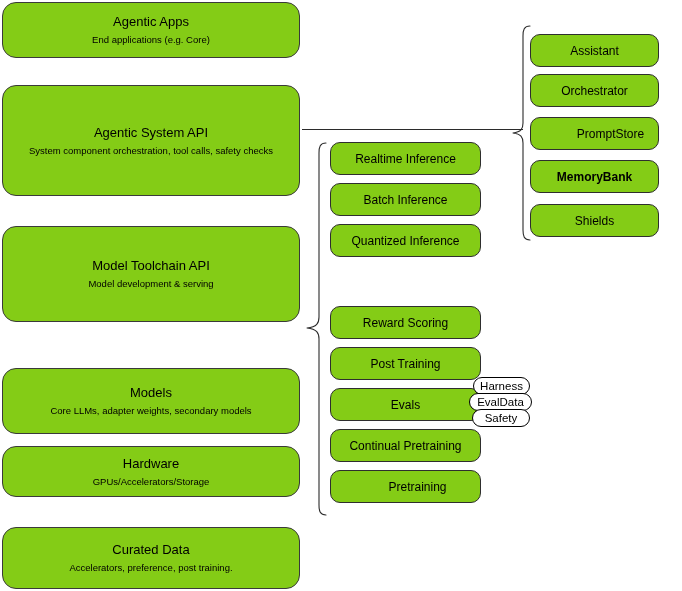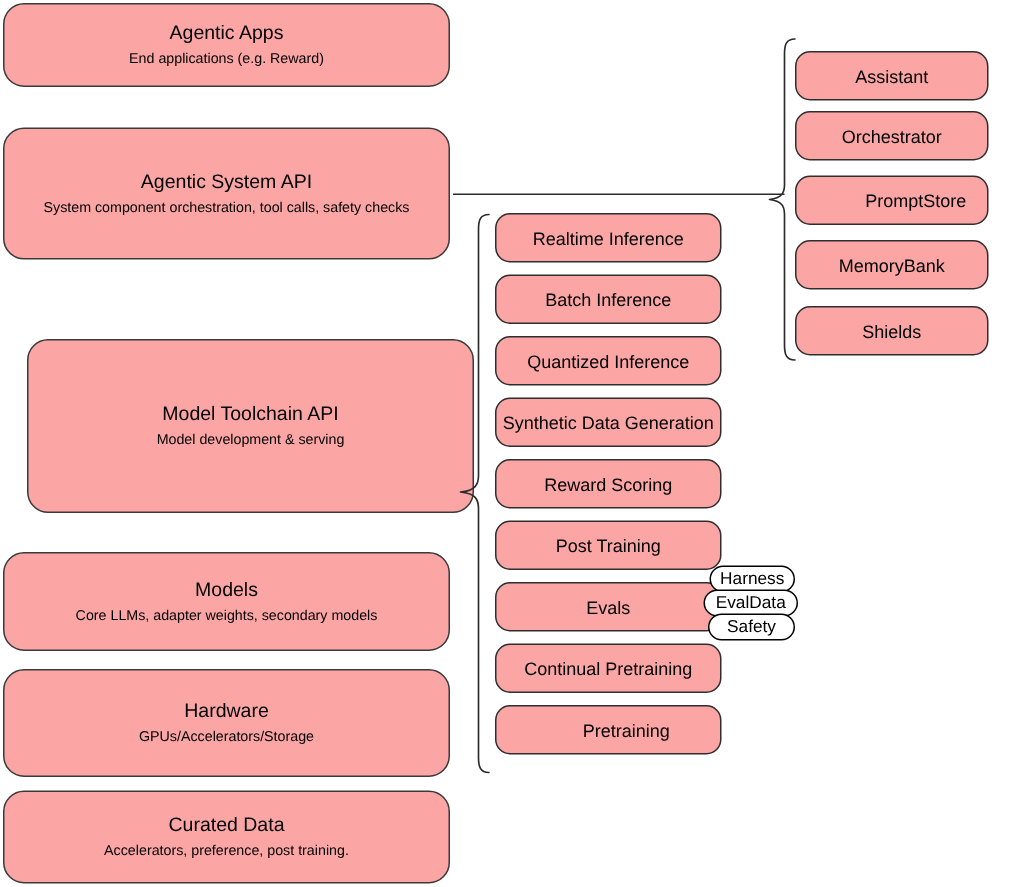--- a/index.html
+++ b/index.html
@@ -19,21 +19,21 @@
     overflow: hidden;
     background: #ffffff;
   }
 
   
   .rbox {
     position: absolute;
     box-sizing: border-box;
     border: 1px solid #3a3a3a;
     border-radius: 12px;
-    background: #fca5a5;
+    background: #84cc16;
     display: flex;
     flex-direction: column;
     align-items: center;
     justify-content: center;
     text-align: center;
   }
 
   
   .layer {
     left: 2px;
@@ -111,39 +111,39 @@
     stroke-linejoin: round;
   }
 </style>
 </head>
 <body>
 
 <div id="canvas">
 
   <div class="rbox layer" style="top:2px;height:56px;">
     <div class="title">Agentic Apps</div>
-    <div class="subtitle">End applications (e.g. Reward)</div>
-  </div>
-
-  <div class="rbox layer" style="top:85px;height:88px;">
+    <div class="subtitle">End applications (e.g. Core)</div>
+  </div>
+
+  <div class="rbox layer" style="top:85px;height:111px;">
     <div class="title">Agentic System API</div>
     <div class="subtitle">System component orchestration, tool calls, safety checks</div>
   </div>
 
-  <div class="rbox layer" style="top:226px;height:116px;margin-left:16px;">
+  <div class="rbox layer" style="top:226px;height:96px;">
     <div class="title">Model Toolchain API</div>
     <div class="subtitle">Model development &amp; serving</div>
   </div>
 
   <div class="rbox layer" style="top:368px;height:66px;">
     <div class="title">Models</div>
     <div class="subtitle">Core LLMs, adapter weights, secondary models</div>
   </div>
 
-  <div class="rbox layer" style="top:446px;height:72px;">
+  <div class="rbox layer" style="top:446px;height:51px;">
     <div class="title">Hardware</div>
     <div class="subtitle">GPUs/Accelerators/Storage</div>
   </div>
 
   <div class="rbox layer" style="top:527px;height:62px;">
     <div class="title">Curated Data</div>
     <div class="subtitle">Accelerators, preference, post training.</div>
   </div>
 
   <div class="hline" style="left:302px;top:129px;width:221px;"></div>
@@ -154,23 +154,20 @@
 
   <div class="rbox pillbox mid" style="top:142px;">
     <span class="label">Realtime Inference</span>
   </div>
   <div class="rbox pillbox mid" style="top:183px;">
     <span class="label">Batch Inference</span>
   </div>
   <div class="rbox pillbox mid" style="top:224px;">
     <span class="label">Quantized Inference</span>
   </div>
-  <div class="rbox pillbox mid" style="top:265px;">
-    <span class="label">Synthetic Data Generation</span>
-  </div>
   <div class="rbox pillbox mid" style="top:306px;">
     <span class="label">Reward Scoring</span>
   </div>
   <div class="rbox pillbox mid" style="top:347px;">
     <span class="label">Post Training</span>
   </div>
   <div class="rbox pillbox mid" style="top:388px;">
     <span class="label">Evals</span>
   </div>
   <div class="rbox pillbox mid" style="top:429px;">
@@ -196,20 +193,20 @@
 
   <div class="rbox pillbox right" style="top:34px;">
     <span class="label">Assistant</span>
   </div>
   <div class="rbox pillbox right" style="top:74px;">
     <span class="label">Orchestrator</span>
   </div>
   <div class="rbox pillbox right" style="top:117px;padding-left:32px;">
     <span class="label">PromptStore</span>
   </div>
-  <div class="rbox pillbox right" style="top:160px;">
+  <div class="rbox pillbox right" style="top:160px;font-weight:bold;">
     <span class="label">MemoryBank</span>
   </div>
   <div class="rbox pillbox right" style="top:204px;">
     <span class="label">Shields</span>
   </div>
 
 </div>
 
 </body></html>

